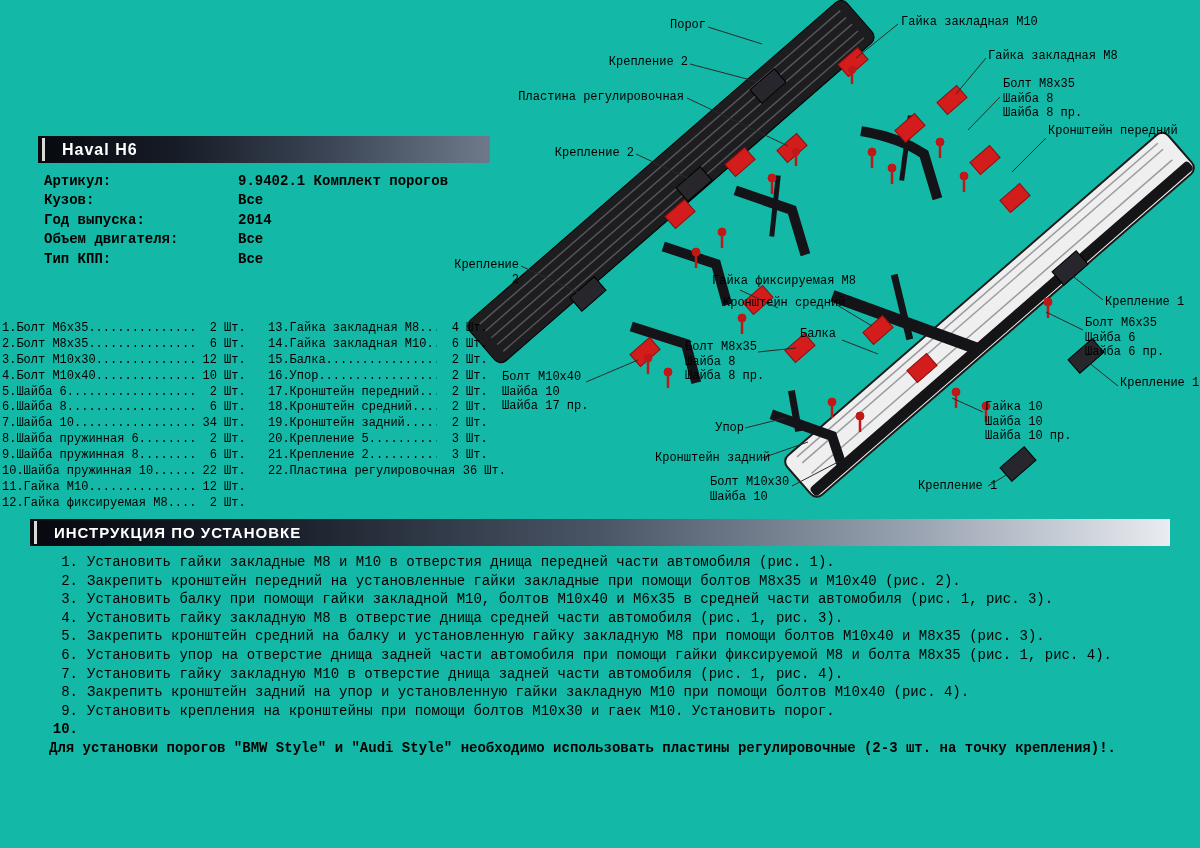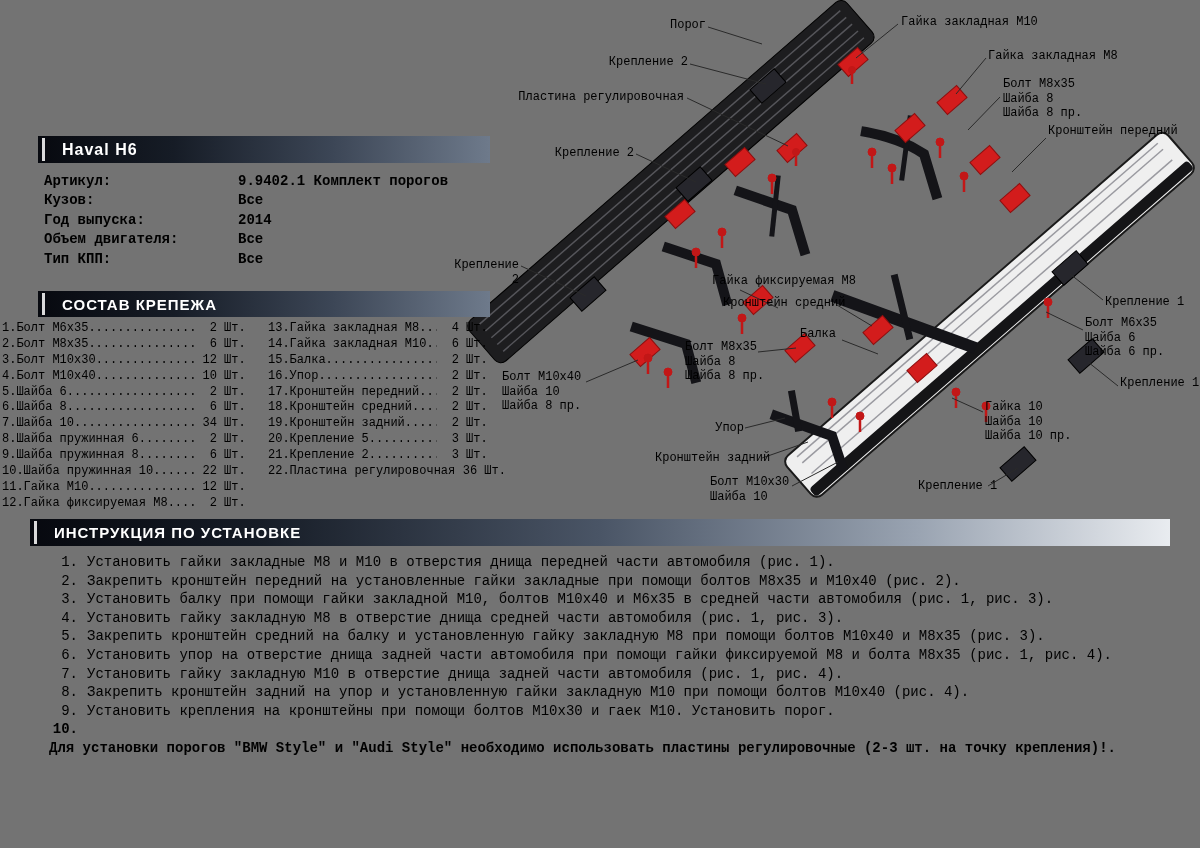--- a/index.html
+++ b/index.html
@@ -1,21 +1,21 @@
 <!DOCTYPE html>
 <html><head>
 <meta charset="utf-8">
 <style>
   * { margin:0; padding:0; box-sizing:border-box; }
   html,body { background:#ffffff; }
   body {
     width:1200px; height:848px; position:relative; overflow:hidden;
     font-family:"Liberation Mono","DejaVu Sans Mono",monospace; color:#000;
   }
-  .page { position:relative; width:1200px; height:848px; background:#737373; }
+  .page { position:relative; width:1200px; height:848px; background:#14b8a6; }
 
   
   .bar {
     position:absolute; color:#fff; display:flex; align-items:center;
     font-family:"Liberation Sans","DejaVu Sans",sans-serif; font-weight:bold;
     padding-left:24px; letter-spacing:1px;
   }
   .bar::before {
     content:""; position:absolute; left:4px; top:2px; bottom:2px; width:3px;
     background:#fff; opacity:.85;
@@ -239,21 +239,21 @@
     <div class="dlabel" style="left:360px;top:327px">Балка</div>
     <div class="dlabel" style="left:665px;top:295px">Крепление 1</div>
     <div class="dlabel" style="left:645px;top:316px">Болт М6х35
 Шайба 6
 Шайба 6 пр.</div>
     <div class="dlabel" style="left:245px;top:340px">Болт М8х35
 Шайба 8
 Шайба 8 пр.</div>
     <div class="dlabel" style="left:62px;top:370px">Болт М10х40
 Шайба 10
-Шайба 8 пр.</div>
+Шайба 17 пр.</div>
     <div class="dlabel" style="left:680px;top:376px">Крепление 1</div>
     <div class="dlabel" style="left:545px;top:400px">Гайка 10
 Шайба 10
 Шайба 10 пр.</div>
     <div class="dlabel r" style="left:240px;top:421px;width:64px">Упор</div>
     <div class="dlabel" style="left:215px;top:451px">Кронштейн задний</div>
     <div class="dlabel" style="left:270px;top:475px">Болт М10х30
 Шайба 10</div>
     <div class="dlabel" style="left:478px;top:479px">Крепление 1</div>
   </div>
@@ -283,23 +283,20 @@
         <span class="spec-label">Объем двигателя:</span>
         <span class="spec-value">Все</span>
       </div>
 
       <div class="spec-row">
         <span class="spec-label">Тип КПП:</span>
         <span class="spec-value">Все</span>
       </div>
     </div>
 
-  <div class="bar bar-sostav">
-    <span>СОСТАВ КРЕПЕЖА</span>
-  </div>
 
   <div class="parts-list parts-col1">
 
       <div class="part-row">
         <span class="part-name">1.Болт М6х35</span>
         <span class="part-leader"></span>
         <span class="part-qty">2</span>
         <span class="part-unit">Шт.</span>
       </div>
 

